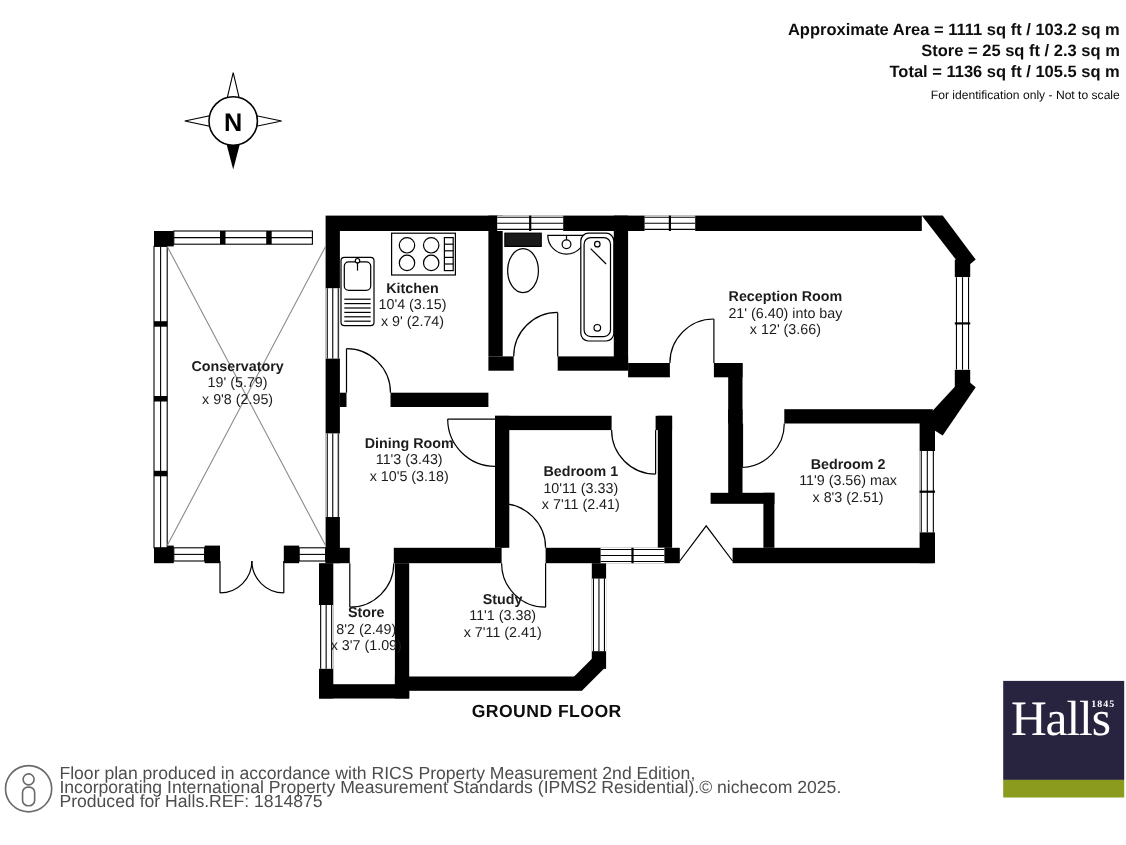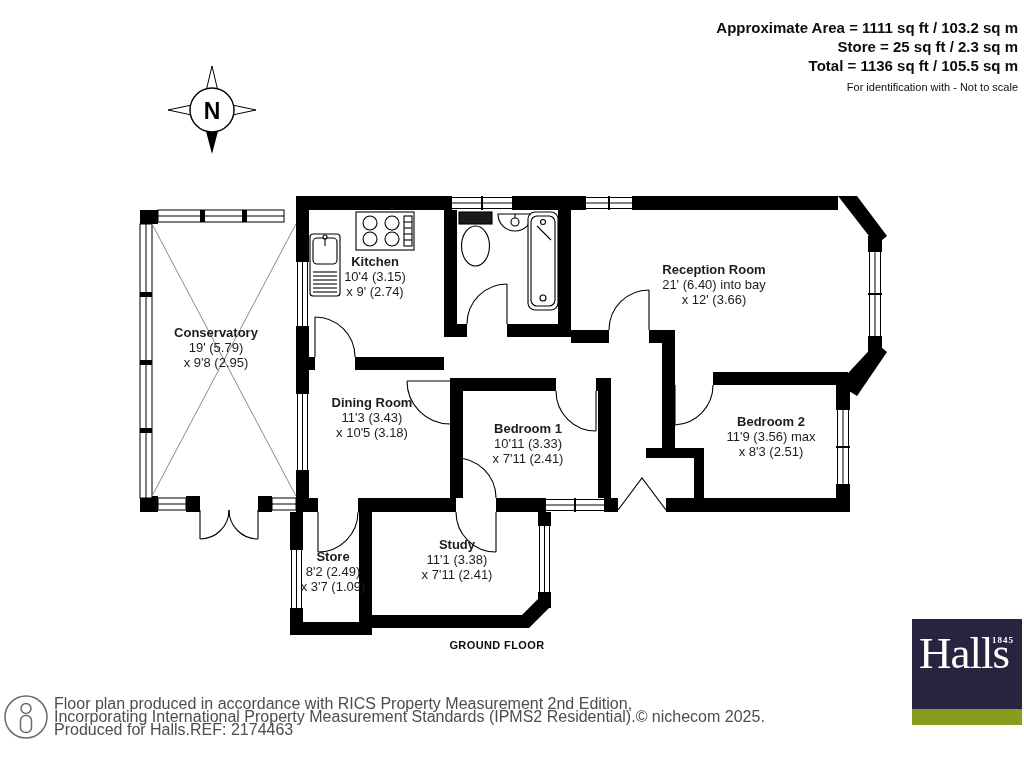--- a/index.html
+++ b/index.html
@@ -14,21 +14,21 @@
     font-size:13px;line-height:15px;color:#1c1c1c;white-space:nowrap;
   }
   .room-name{font-weight:bold;}
   .header-stats{
     position:absolute;top:18px;right:6px;text-align:right;
     font-size:15px;font-weight:bold;line-height:19px;color:#0d0d0d;
   }
   .header-note{font-size:11px;font-weight:normal;margin-top:3px;}
   .floor-label{
     position:absolute;top:639px;left:497px;transform:translateX(-50%);
-    font-weight:bold;font-size:11px;letter-spacing:.4px;color:#0d0d0d;white-space:nowrap;
+    font-weight:bold;font-size:16px;letter-spacing:.4px;color:#0d0d0d;white-space:nowrap;
   }
   .footer{
     position:absolute;left:54px;top:697px;font-size:16px;line-height:13px;color:#4d4d4d;
   }
   .copyright,.ref{}
   .person-badge{position:absolute;left:3px;top:694px;width:46px;height:46px;}
   .logo{position:absolute;left:912px;top:619px;width:110px;height:106px;}
   .logo-navy{position:absolute;top:0;left:0;width:110px;height:90px;background:#282440;}
   .logo-green{position:absolute;top:90px;left:0;width:110px;height:16px;background:#8b9b1d;}
   .logo-text{
@@ -283,37 +283,37 @@
 <div class="room-label" style="left:457px;top:537px">
   <div class="room-name">Study</div>
   <div class="room-dim">11'1 (3.38)</div>
   <div class="room-dim">x 7'11 (2.41)</div>
 </div>
 
 <div class="header-stats">
   <div>Approximate Area = 1111 sq ft / 103.2 sq m</div>
   <div>Store = 25 sq ft / 2.3 sq m</div>
   <div>Total = 1136 sq ft / 105.5 sq m</div>
-  <div class="header-note">For identification with - Not to scale</div>
+  <div class="header-note">For identification only - Not to scale</div>
 </div>
 
 <div class="floor-label">GROUND FLOOR</div>
 
 <svg class="person-badge" width="46" height="46" viewBox="0 0 46 46">
   <circle cx="23" cy="23" r="21" fill="#fff" stroke="#6b6b6b" stroke-width="1.5"></circle>
   <circle cx="23" cy="14.5" r="5" fill="#fff" stroke="#6b6b6b" stroke-width="1.5"></circle>
   <rect x="17.5" y="21.5" width="11" height="17" rx="5" fill="#fff" stroke="#6b6b6b" stroke-width="1.5"></rect>
 </svg>
 <div class="footer">
   <div>Floor plan produced in accordance with RICS Property Measurement 2nd Edition,</div>
   <div>
     <span>Incorporating International Property Measurement Standards (IPMS2 Residential).</span><span class="copyright">© nichecom 2025.</span>
   </div>
   <div>
-    <span>Produced for Halls.</span><span class="ref">REF: 2174463</span>
+    <span>Produced for Halls.</span><span class="ref">REF: 1814875</span>
   </div>
 </div>
 
 <div class="logo">
   <div class="logo-navy"></div>
   <div class="logo-green"></div>
   <div class="logo-text">Halls</div>
   <div class="logo-year">1845</div>
 </div>
 

